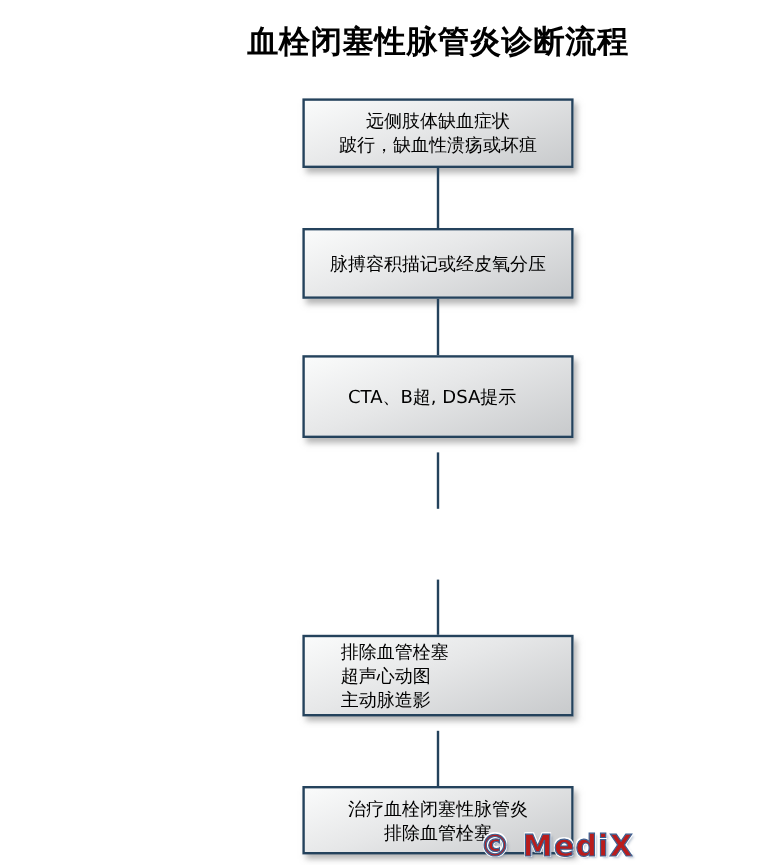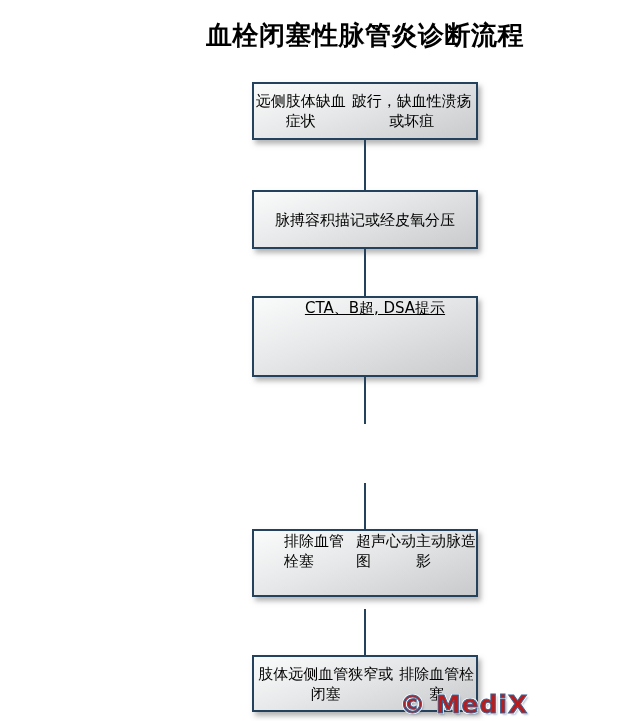--- a/index.html
+++ b/index.html
@@ -30,33 +30,33 @@
   }
 
   .flow-box {
     position: absolute;
     left: 208px;
     width: 226px;
     border: 2px solid #24425c;
     background: linear-gradient(160deg, #fafbfb 0%, #e6e7e8 45%, #c8cacc 100%);
     box-shadow: 3px 4px 5px rgba(110, 110, 110, 0.5);
     display: flex;
-    flex-direction: row;
+    flex-direction: column;
     justify-content: center;
     font-size: 15px;
     line-height: 20px;
     color: #000000;
   }
 
   .flow-box.centered { align-items: center; text-align: center; }
   .flow-box.left-block { align-items: flex-start; text-align: left; }
 
   .box-1 { top: 82px;  height: 58px; }
   .box-2 { top: 190px; height: 59px; }
-  .box-3 { top: 296px; height: 81px; padding-left: 20px; text-decoration: underline; }
+  .box-3 { top: 296px; height: 69px; padding-left: 36px; }
   .box-4 { top: 424px; height: 59px; }
   .box-5 { top: 529px; height: 68px; padding-left: 30px; }
   .box-6 { top: 655px; height: 57px; }
 
   .box-line { display: block; }
 
   .connector {
     position: absolute;
     left: 320px;
     width: 2px;
@@ -120,19 +120,19 @@
 
   <div class="flow-box left-block box-5">
     <span class="box-line">排除血管栓塞</span>
     <span class="box-line">超声心动图</span>
     <span class="box-line">主动脉造影</span>
   </div>
 
   <div class="connector conn-5"></div>
 
   <div class="flow-box centered box-6">
-    <span class="box-line">肢体远侧血管狭窄或闭塞</span>
+    <span class="box-line">治疗血栓闭塞性脉管炎</span>
     <span class="box-line">排除血管栓塞</span>
   </div>
 
   <div class="watermark">© MediX</div>
 
 </div>
 
 </body></html>

